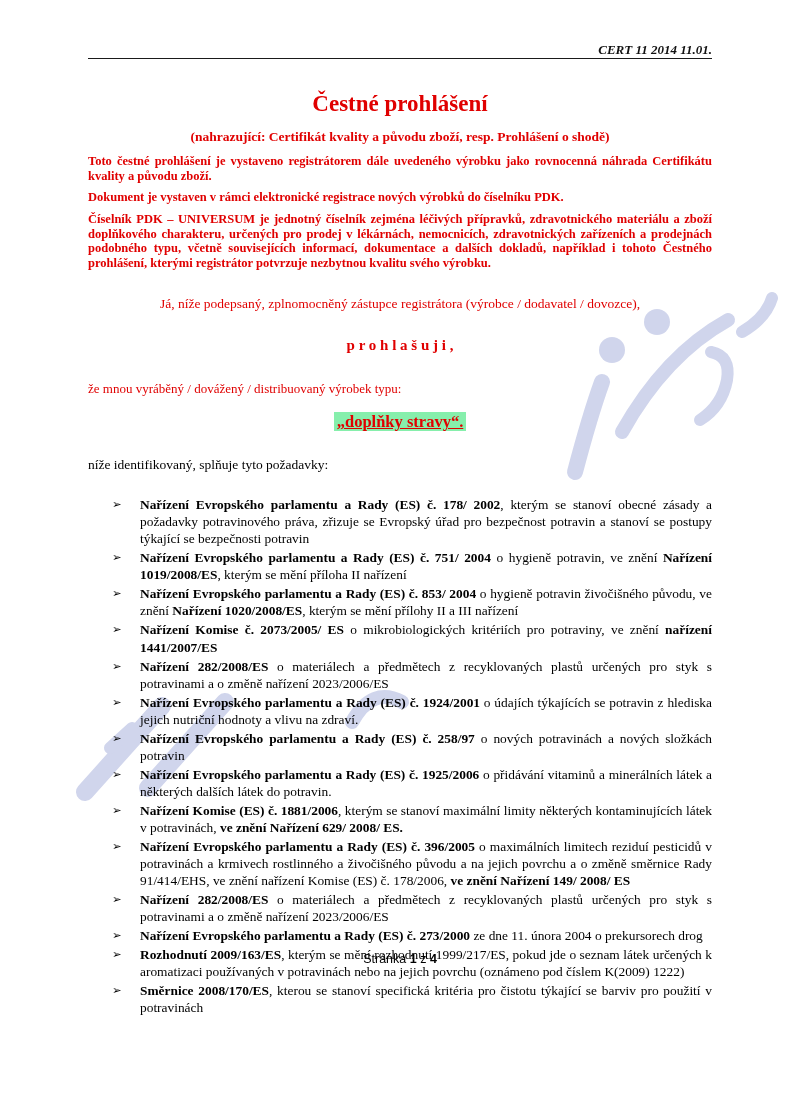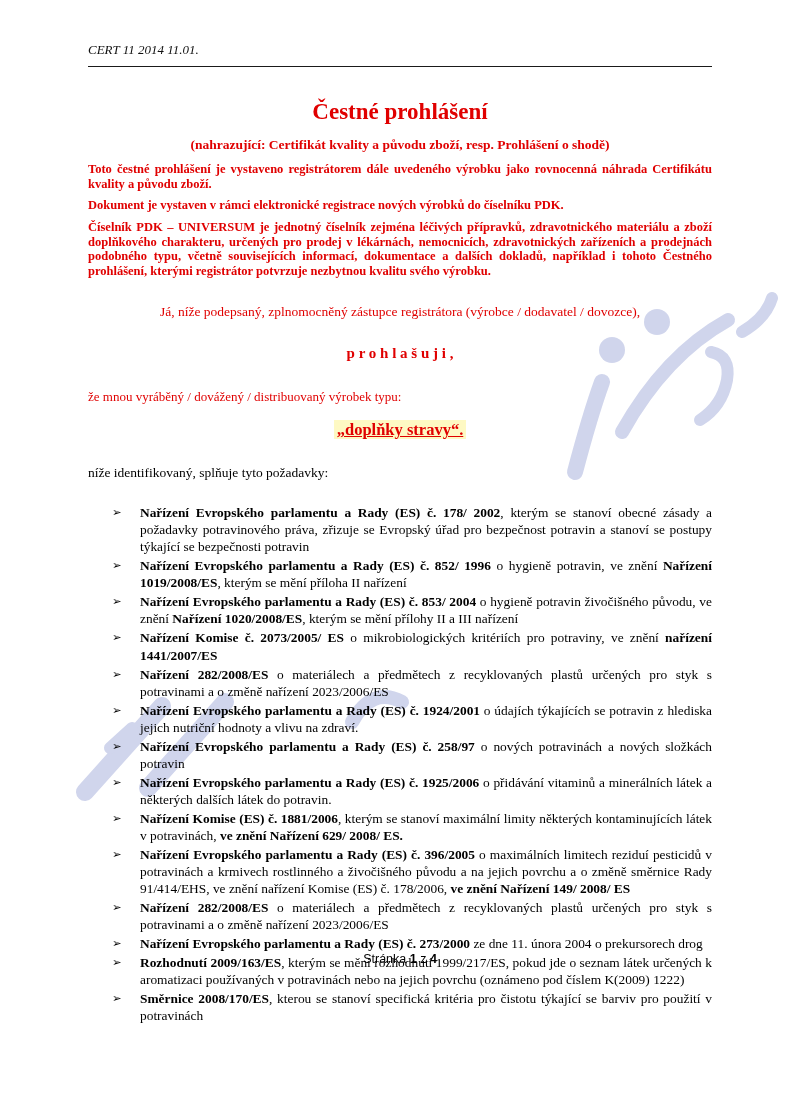--- a/index.html
+++ b/index.html
@@ -5,41 +5,41 @@
 <style>
   html, body { margin:0; padding:0; background:#ffffff; }
   .page {
     position:relative; width:800px; height:1100px; margin:0 auto;
     background:#ffffff; overflow:hidden;
     font-family:"Liberation Serif", serif; color:#000;
   }
   .content { position:absolute; inset:0; padding:42px 88px 0; box-sizing:border-box; z-index:1; }
 
   .doc-header {
-    font-size:13px; font-weight:normal; font-style:italic;
-    padding-bottom:8px; border-bottom:1.5px solid #1a1a1a; color:#111;
+    text-align:right; font-size:13px; font-weight:bold; font-style:italic;
+    padding-bottom:0; border-bottom:1.5px solid #1a1a1a; color:#111;
   }
 
   .title { text-align:center; color:#e00000; font-weight:bold; font-size:23px; margin:32px 0 0; }
   .subtitle { text-align:center; color:#e00000; font-weight:bold; font-size:13.5px; margin-top:12px; }
 
   .preamble-h { color:#e00000; font-weight:bold; font-size:17px; margin-top:34px; }
   .preamble-h span { text-decoration:underline; }
   .preamble p {
     color:#e00000; font-weight:bold; font-size:12.5px; line-height:1.17;
     text-align:justify; margin:7px 0 0;
   }
   .preamble p:first-of-type { margin-top:9px; }
 
   .intro { text-align:center; color:#e00000; font-size:13.5px; margin-top:26px; }
   .verb  { text-align:center; color:#e00000; font-weight:bold; font-size:15px; margin-top:25px; }
   .product-line { color:#e00000; font-size:13px; margin-top:27px; }
   .product-type { text-align:center; margin-top:15px; }
   .product-type .hl {
-    background:#fef9c3; color:#e00000; font-weight:bold; font-size:16.5px;
+    background:#86efac; color:#e00000; font-weight:bold; font-size:16.5px;
     text-decoration:underline; padding:0 3px;
   }
   .req-intro { font-size:13.5px; margin-top:25px; }
 
   ul.reqs { list-style:none; margin:23px 0 0; padding:0; font-size:13.4px; line-height:1.27; text-align:justify; }
   ul.reqs li { position:relative; padding-left:52px; margin:0 0 2px; }
   ul.reqs li .marker {
     position:absolute; left:24px; top:1px;
     font-family:"DejaVu Sans", sans-serif; font-size:11.5px; color:#000;
   }
@@ -92,21 +92,21 @@
     <div class="product-line">že mnou vyráběný / dovážený  / distribuovaný výrobek typu:</div>
 
     <div class="product-type">
       <span class="hl">„doplňky stravy“.</span>
     </div>
 
     <div class="req-intro">níže identifikovaný, splňuje tyto požadavky:</div>
 
     <ul class="reqs">
         <li><span class="marker">➢</span><span><span class="b">Nařízení Evropského parlamentu a Rady (ES) č. 178/ 2002</span><span>, kterým se stanoví obecné zásady a požadavky potravinového práva, zřizuje se Evropský úřad pro bezpečnost potravin a stanoví se postupy týkající se bezpečnosti potravin</span></span></li>
-        <li><span class="marker">➢</span><span><span class="b">Nařízení Evropského parlamentu a Rady (ES) č. 852/ 1996</span><span> o hygieně potravin, ve znění </span><span class="b">Nařízení 1019/2008/ES</span><span>, kterým se mění příloha II nařízení</span></span></li>
+        <li><span class="marker">➢</span><span><span class="b">Nařízení Evropského parlamentu a Rady (ES) č. 751/ 2004</span><span> o hygieně potravin, ve znění </span><span class="b">Nařízení 1019/2008/ES</span><span>, kterým se mění příloha II nařízení</span></span></li>
         <li><span class="marker">➢</span><span><span class="b">Nařízení Evropského parlamentu a Rady (ES) č. 853/ 2004</span><span> o hygieně potravin živočišného původu, ve znění </span><span class="b">Nařízení 1020/2008/ES</span><span>, kterým se mění přílohy II a III nařízení</span></span></li>
         <li><span class="marker">➢</span><span><span class="b">Nařízení Komise č. 2073/2005/ ES</span><span> o mikrobiologických kritériích pro potraviny, ve znění </span><span class="b">nařízení 1441/2007/ES</span></span></li>
         <li><span class="marker">➢</span><span><span class="b">Nařízení 282/2008/ES</span><span> o materiálech a předmětech z recyklovaných plastů určených pro styk s potravinami a o změně nařízení 2023/2006/ES</span></span></li>
         <li><span class="marker">➢</span><span><span class="b">Nařízení Evropského parlamentu a Rady (ES) č. 1924/2001</span><span>  o údajích týkajících se potravin z hlediska jejich nutriční hodnoty a vlivu na zdraví.</span></span></li>
         <li><span class="marker">➢</span><span><span class="b">Nařízení Evropského parlamentu a Rady (ES) č. 258/97</span><span> o nových potravinách a nových složkách potravin</span></span></li>
         <li><span class="marker">➢</span><span><span class="b">Nařízení Evropského parlamentu a Rady (ES) č. 1925/2006</span><span>  o přidávání vitaminů a minerálních látek a některých dalších látek do potravin.</span></span></li>
         <li><span class="marker">➢</span><span><span class="b">Nařízení Komise (ES) č. 1881/2006</span><span>, kterým se stanoví maximální limity některých kontaminujících látek v potravinách, </span><span class="b">ve znění Nařízení 629/ 2008/ ES.</span></span></li>
         <li><span class="marker">➢</span><span><span class="b">Nařízení Evropského parlamentu a Rady (ES) č. 396/2005</span><span> o maximálních limitech reziduí pesticidů v potravinách a krmivech rostlinného a živočišného původu a na jejich povrchu a o změně směrnice Rady 91/414/EHS, ve znění nařízení Komise (ES) č. 178/2006, </span><span class="b">ve znění Nařízení 149/ 2008/ ES</span></span></li>
         <li><span class="marker">➢</span><span><span class="b">Nařízení 282/2008/ES</span><span> o materiálech a předmětech z recyklovaných plastů určených pro styk s potravinami a o změně nařízení 2023/2006/ES</span></span></li>
         <li><span class="marker">➢</span><span><span class="b">Nařízení Evropského parlamentu a Rady (ES) č. 273/2000</span><span> ze dne 11. února 2004 o prekursorech drog</span></span></li>

